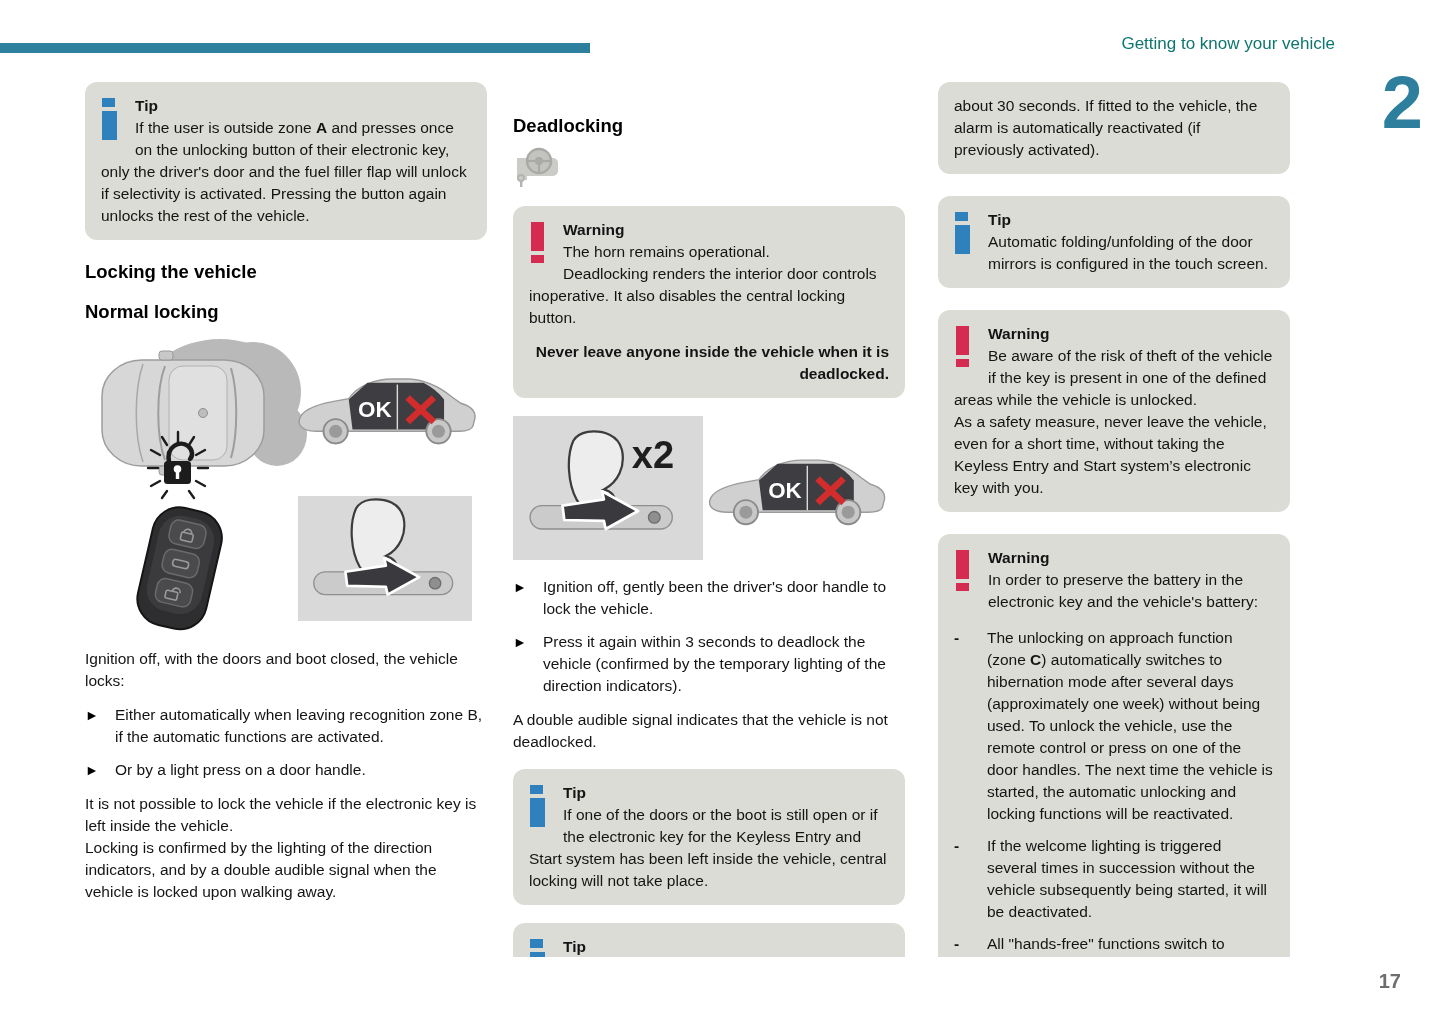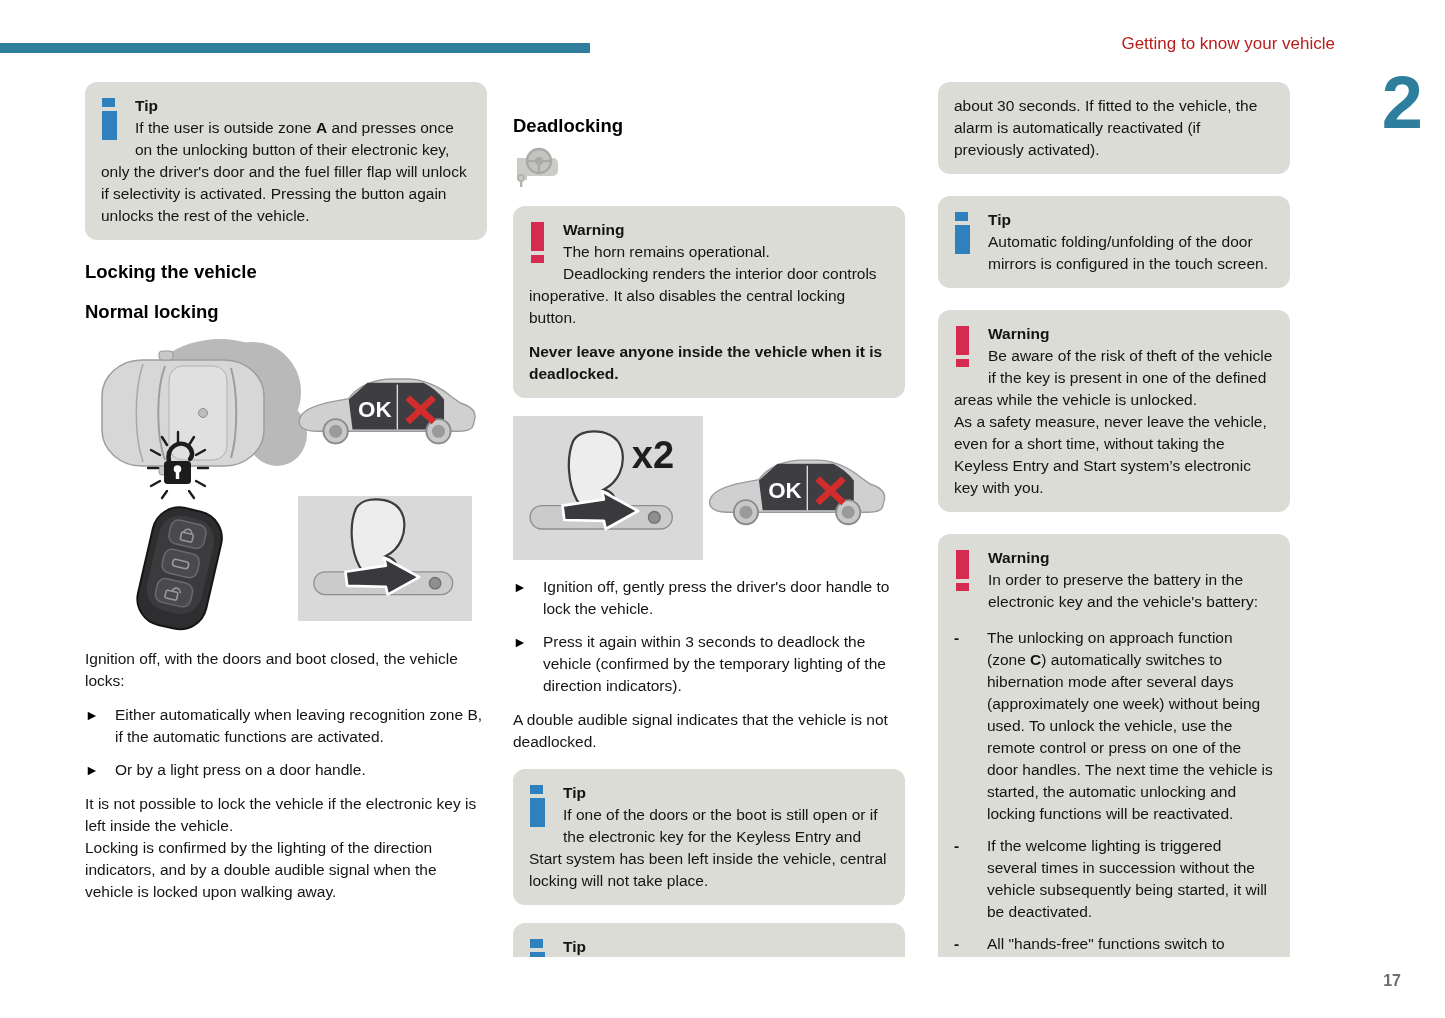--- a/index.html
+++ b/index.html
@@ -3,33 +3,33 @@
 <meta charset="utf-8">
 <style>
   * { margin:0; padding:0; box-sizing:border-box; }
   html,body { background:#ffffff; }
   body {
     width:1445px; height:1018px; position:relative; overflow:hidden;
     font-family:"Liberation Sans", sans-serif;
     font-size:15.5px; line-height:22px; color:#141414;
   }
   .topbar { position:absolute; left:0; top:43px; width:590px; height:10px; background:#2E7E9E; }
-  .header-title { position:absolute; top:33px; right:110px; color:#b91c1c; font-size:17px; }
+  .header-title { position:absolute; top:33px; right:110px; color:#0f766e; font-size:17px; }
   .chapter-num { position:absolute; top:66px; right:22px; color:#2E7E9E; font-size:74px; font-weight:bold; line-height:1; }
-  .page-num { position:absolute; bottom:26px; right:44px; color:#6e6e6e; font-size:16px; font-weight:bold; }
+  .page-num { position:absolute; bottom:26px; right:44px; color:#6e6e6e; font-size:20px; font-weight:bold; }
 
   .col { position:absolute; top:82px; }
   #col1 { left:85px;  width:402px; }
   #col2 { left:513px; width:392px; height:875px; overflow:hidden; }
   #col3 { left:938px; width:352px; height:875px; overflow:hidden; }
 
   .box { background:#DCDCD6; border-radius:12px; padding:13px 16px 13px 16px; margin-bottom:18px; overflow:hidden; }
   .box-title { font-weight:bold; display:block; }
   .box p { margin:0; }
-  .box .gap-top { margin-top:12px; }
+  .box .gap-top { margin-top:12px;text-align:right; }
   .bold { font-weight:bold; }
 
   .tip-i, .warn-i { float:left; width:16px; height:44px; margin:3px 17px 0 1px; }
   .tip-i .dot  { display:block; width:13px; height:9px;  background:#2E81BC; margin-bottom:4px; }
   .tip-i .bar  { display:block; width:15px; height:29px; background:#2E81BC; }
   .warn-i .bar { display:block; width:13px; height:29px; background:#D52B50; margin-left:1px; }
   .warn-i .dot { display:block; width:13px; height:8px;  background:#D52B50; margin:4px 0 0 1px; }
 
   h2 { font-size:18.5px; line-height:24px; font-weight:bold; color:#000;margin-top:32px; }
   .mt-sec { margin:20px 0 12px; }
@@ -201,21 +201,21 @@
       <use href="#handPress" x="4" y="14" width="172" height="126"></use>
       <text x="140" y="52" font-size="38" font-weight="bold" fill="#1e1e1e" text-anchor="middle">x2</text>
     </svg>
     <svg width="186" height="90" viewBox="0 0 186 90">
       <use href="#carSide" x="0" y="2" width="186" height="86"></use>
     </svg>
   </div>
 
   <div class="bullet">
     <span class="arr">►</span>
-    <span>Ignition off, gently press the driver's door handle to lock the vehicle.</span>
+    <span>Ignition off, gently been the driver's door handle to lock the vehicle.</span>
   </div>
   <div class="bullet">
     <span class="arr">►</span>
     <span>Press it again within 3 seconds to deadlock the vehicle (confirmed by the temporary lighting of the direction indicators).</span>
   </div>
 
   <p class="para">A double audible signal indicates that the vehicle is not deadlocked.</p>
 
   <div class="box" style="margin-top:16px">
     <span class="tip-i">

